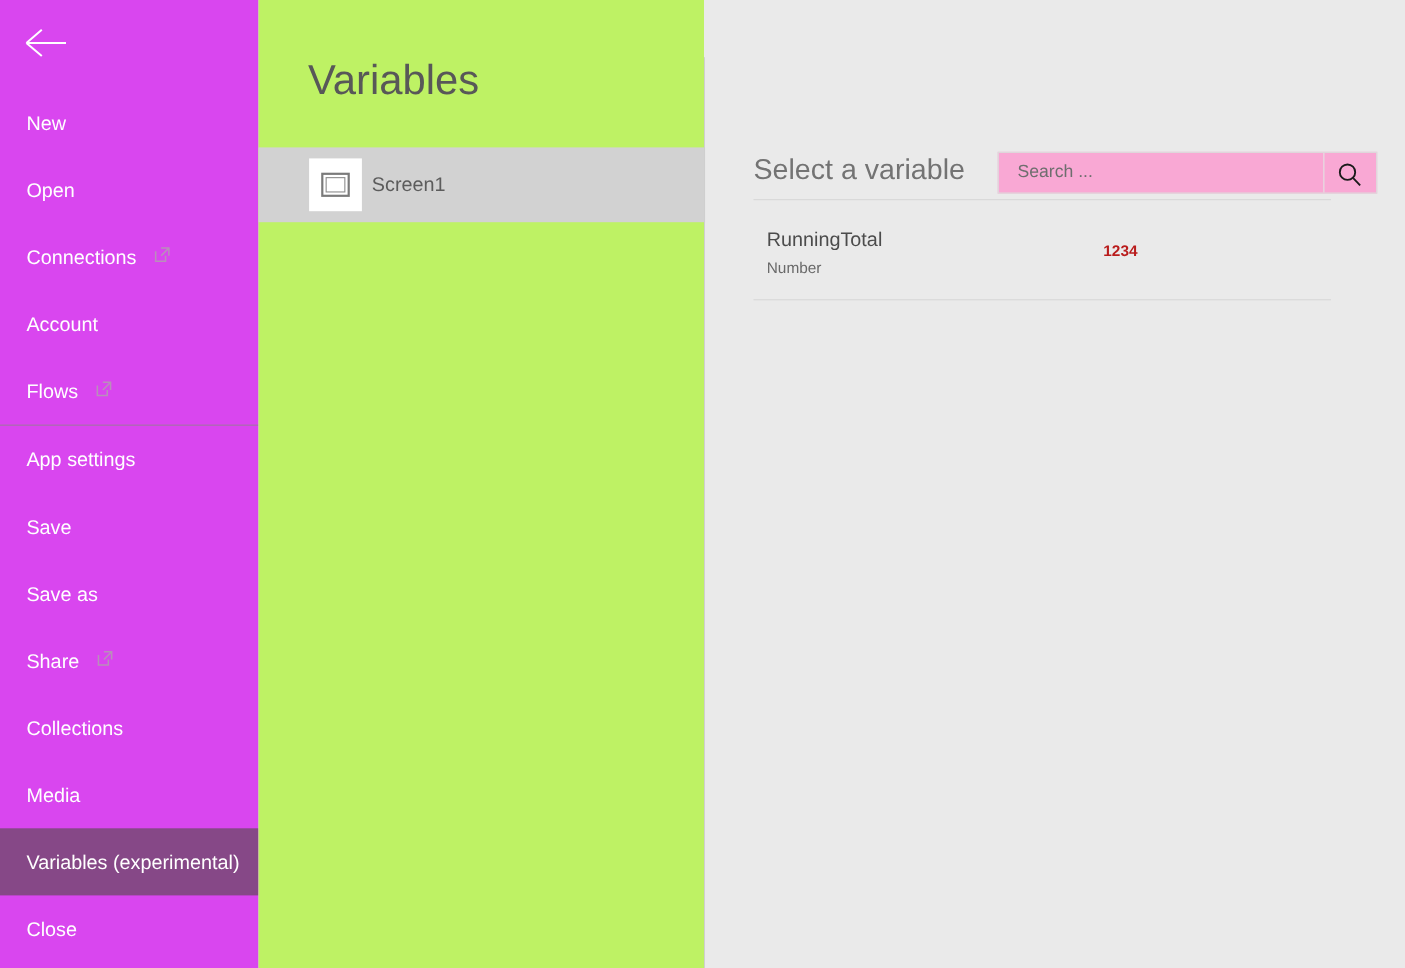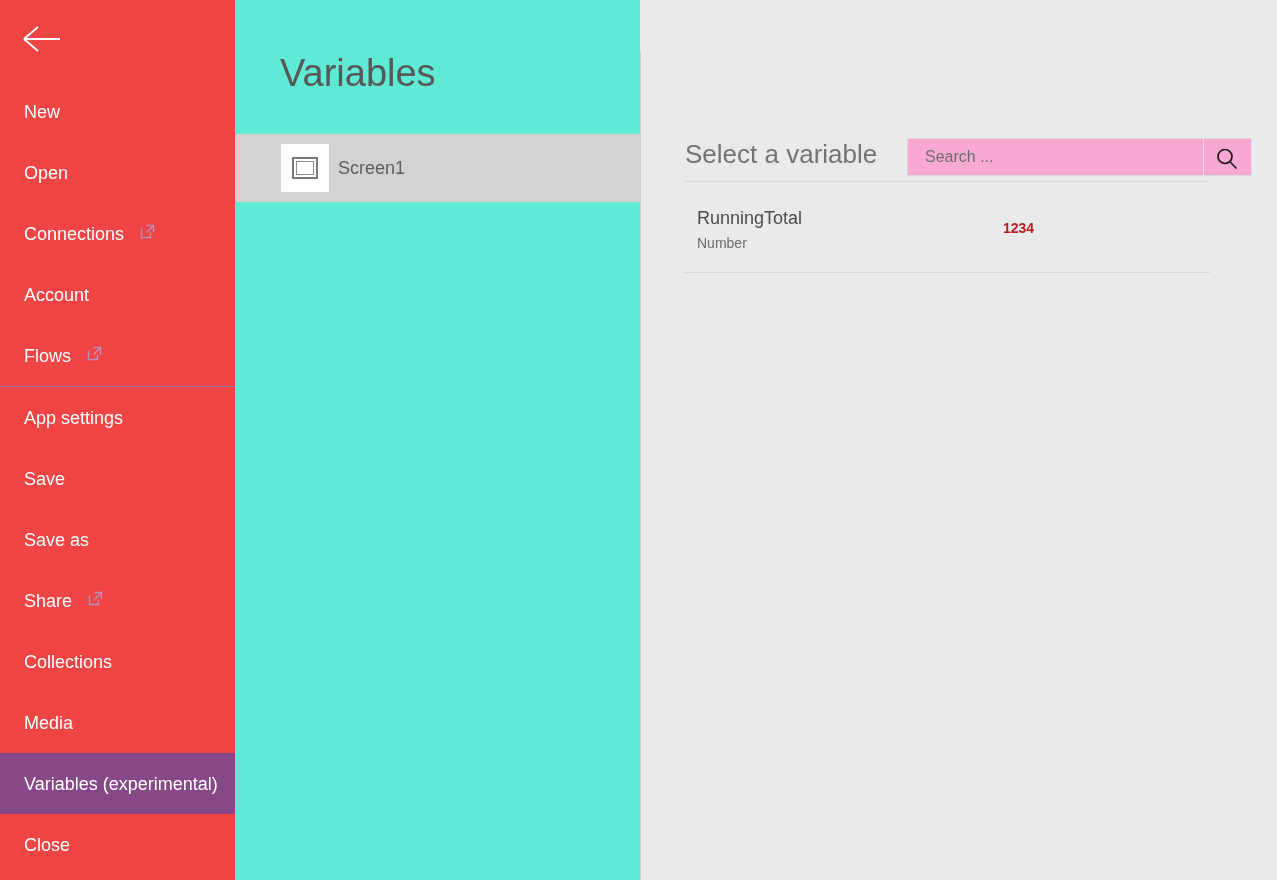--- a/index.html
+++ b/index.html
@@ -15,21 +15,21 @@
     position: relative;
   }
 
   
   #sidebar {
     position: absolute;
     left: 0;
     top: 0;
     width: 235px;
     height: 880px;
-    background: #ef4444;
+    background: #d946ef;
     overflow: hidden;
   }
   #back-button {
     position: absolute;
     left: 0;
     top: 0;
     width: 235px;
     height: 78px;
     cursor: pointer;
   }
@@ -76,21 +76,21 @@
     margin: 0;
   }
 
   
   #screens-panel {
     position: absolute;
     left: 235px;
     top: 0;
     width: 405px;
     height: 880px;
-    background: #5eead4;
+    background: #bef264;
   }
   #panel-title {
     position: absolute;
     left: 45px;
     top: 52px;
     font-size: 38px;
     font-weight: 300;
     color: #585858;
     letter-spacing: 0px;
   }

